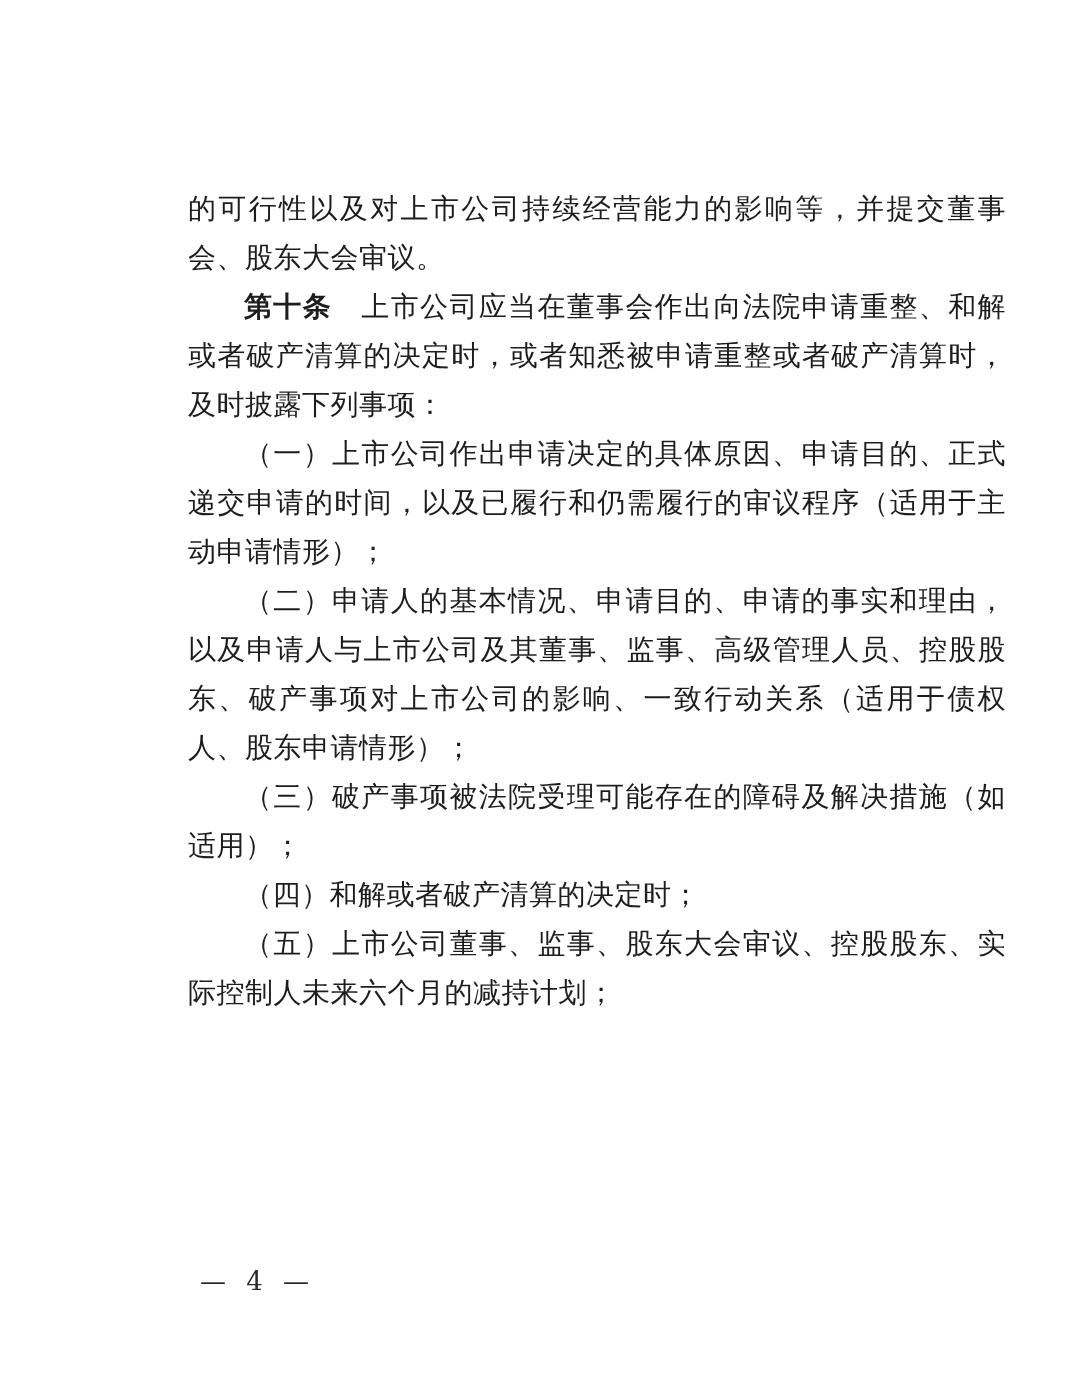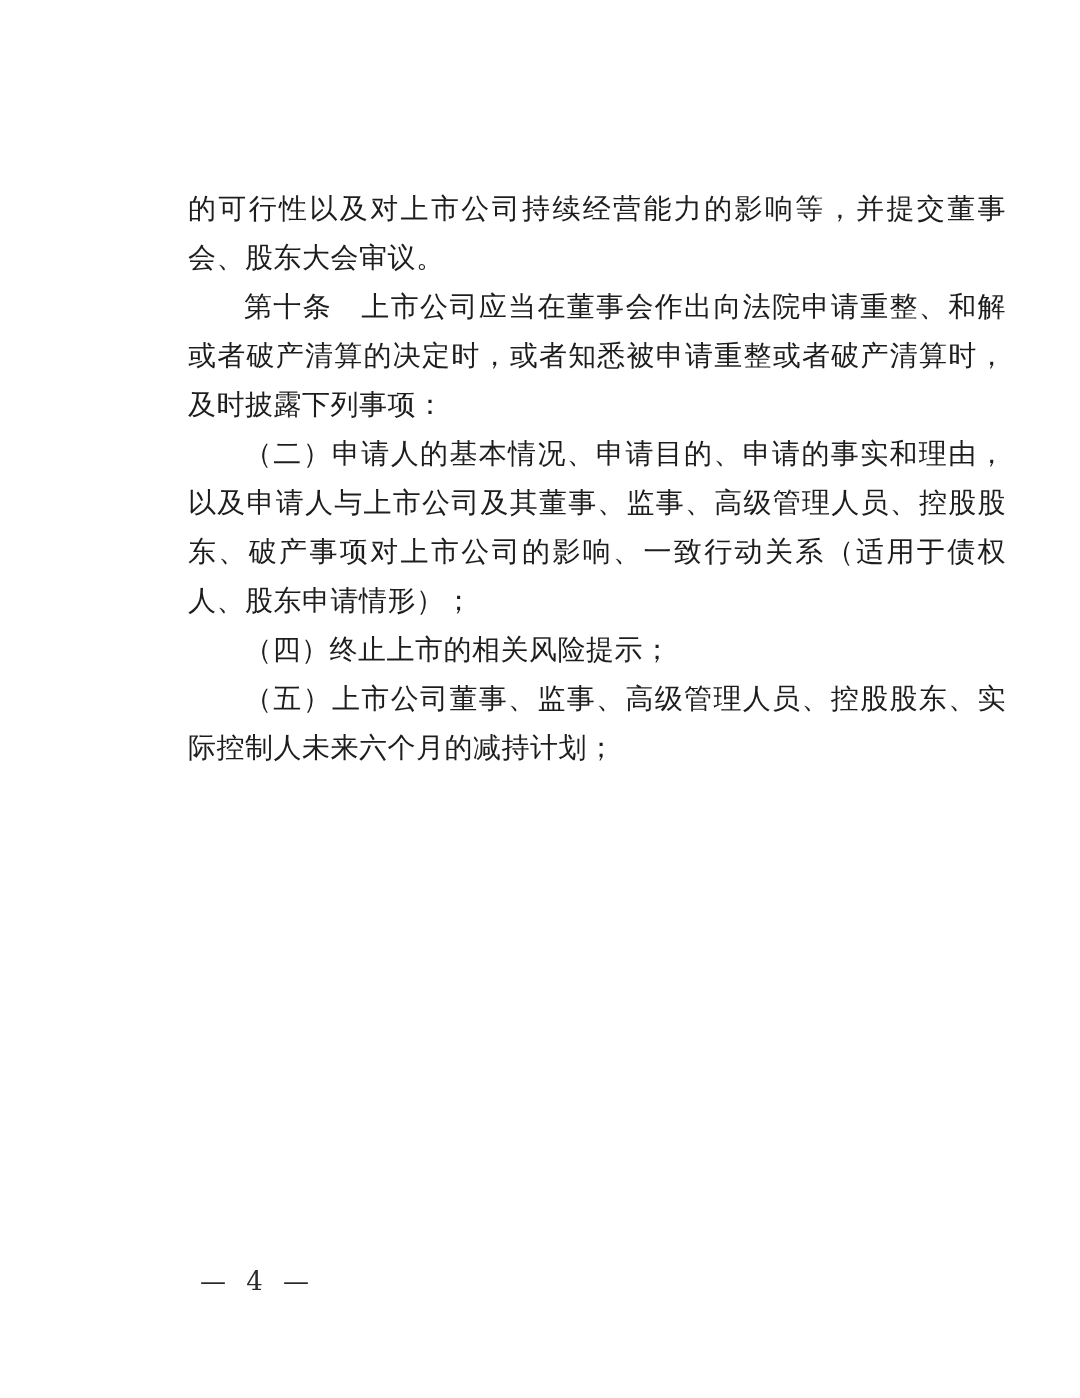--- a/index.html
+++ b/index.html
@@ -35,21 +35,21 @@
     letter-spacing: 0.5px;
     color: #1d1d1d;
     font-weight: 400;
   }
 
   .text-block p.indent {
     text-indent: 2em;
   }
 
   .article-no {
-    font-weight: 400;
+    font-weight: 700;
   }
 
   .page-footer {
     position: absolute;
     left: 152px;
     top: 1266px;
     font-size: 26px;
     letter-spacing: 6px;
     color: #2a2a2a;
     font-weight: 400;
@@ -59,26 +59,28 @@
 <body>
 
 <div class="page">
 
   <div class="text-block">
 
     <p><span>的可行性以及对上市公司持续经营能力的影响等，并提交董事会、股东大会审议。</span></p>
 
     <p class="indent"><span class="article-no">第十条</span><span>　上市公司应当在董事会作出向法院申请重整、和解或者破产清算的决定时，或者知悉被申请重整或者破产清算时，及时披露下列事项：</span></p>
 
+    <p class="indent"><span>（一）上市公司作出申请决定的具体原因、申请目的、正式递交申请的时间，以及已履行和仍需履行的审议程序（适用于主动申请情形）；</span></p>
 
     <p class="indent"><span>（二）申请人的基本情况、申请目的、申请的事实和理由，以及申请人与上市公司及其董事、监事、高级管理人员、控股股东、破产事项对上市公司的影响、一致行动关系（适用于债权人、股东申请情形）；</span></p>
 
+    <p class="indent"><span>（三）破产事项被法院受理可能存在的障碍及解决措施（如适用）；</span></p>
 
-    <p class="indent"><span>（四）终止上市的相关风险提示；</span></p>
+    <p class="indent"><span>（四）和解或者破产清算的决定时；</span></p>
 
-    <p class="indent"><span>（五）上市公司董事、监事、高级管理人员、控股股东、实际控制人未来六个月的减持计划；</span></p>
+    <p class="indent"><span>（五）上市公司董事、监事、股东大会审议、控股股东、实际控制人未来六个月的减持计划；</span></p>
 
 
   </div>
 
   <div class="page-footer">— 4 —</div>
 
 </div>
 
 </body></html>

